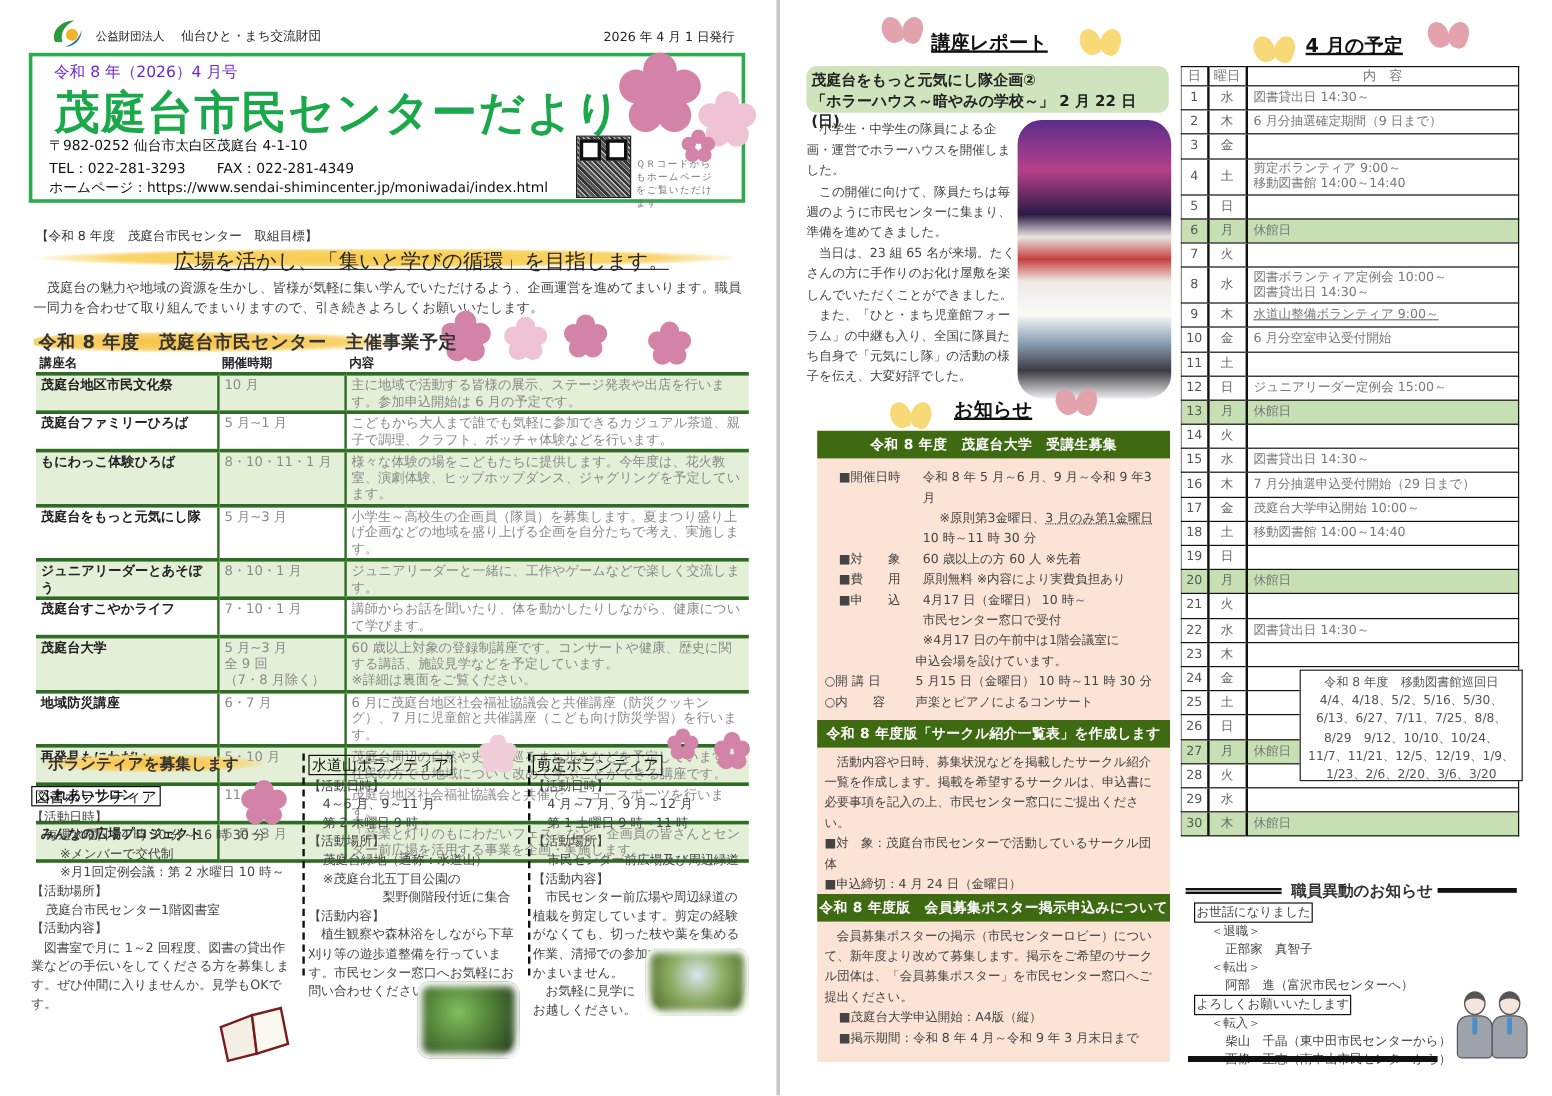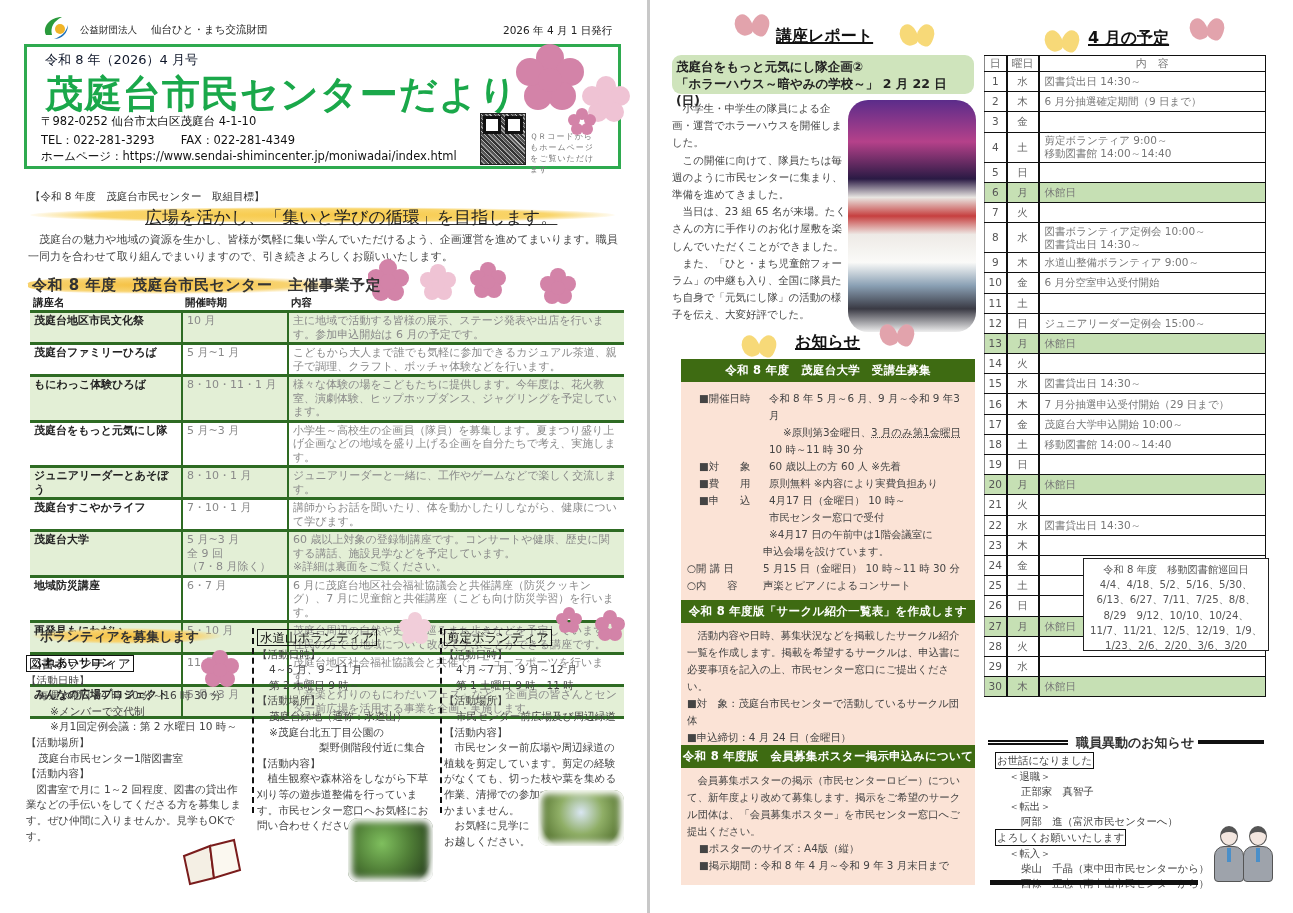--- a/index.html
+++ b/index.html
@@ -6,21 +6,21 @@
 html,body{width:1293px;height:913px;overflow:hidden;background:#fff;font-family:"DejaVu Sans","Liberation Sans",sans-serif;color:#333}
 .abs{position:absolute}
 #page{position:relative;width:1293px;height:913px;background:#fff}
 .divider{left:647px;top:0;width:3px;height:913px;background:#c8c8c8}
 
 .logo{left:40px;top:15px;width:30px;height:26px}
 .org{left:80px;top:23px;font-size:10.5px;color:#222}
 .org b{font-weight:normal;margin-right:14px;font-size:9.5px}
 .issue-date{left:503px;top:24px;font-size:10.5px;color:#222}
 .masthead{left:24px;top:44px;width:597px;height:125px;border:3px solid #2eaa4f}
-.mh-edition{left:18px;top:4px;font-size:13px;color:#0f172a}
+.mh-edition{left:18px;top:4px;font-size:13px;color:#6d28d9}
 .mh-title{left:18px;top:22px;font-size:38px;font-weight:bold;color:#1aa84a;letter-spacing:1px;white-space:nowrap}
 .mh-addr{left:14px;top:67px;font-size:11.5px;color:#111}
 .mh-tel{left:14px;top:86px;font-size:11.5px;color:#111}
 .mh-tel span{margin-right:26px}
 .mh-url{left:14px;top:102px;font-size:11.5px;color:#111}
 .qr{left:453px;top:66px;width:46px;height:52px;border:1px solid #222;background:
  repeating-linear-gradient(45deg,#333 0 2px,#999 2px 3px,#555 3px 5px,#bbb 5px 6px)}
 .qr::before,.qr::after{content:"";position:absolute;width:12px;height:12px;border:3px solid #111;background:#fff}
 .qr::before{left:2px;top:2px}.qr::after{right:2px;top:2px}
 .qr-note{left:503px;top:84px;width:70px;font-size:8px;line-height:11px;color:#777;letter-spacing:1px}
@@ -408,21 +408,21 @@
       <div>■対　象：茂庭台市民センターで活動しているサークル団体</div>
       <div>■申込締切：4 月 24 日（金曜日）</div>
       <div class="pad2">※申込用紙は市民センター窓口でお渡ししています。</div>
     </div>
   </div>
 
   <div class="notice" style="top:745px;height:140px">
     <div class="notice-head">令和 8 年度版　会員募集ポスター掲示申込みについて</div>
     <div class="notice-body" style="padding-top:4px">
       <div class="para">会員募集ポスターの掲示（市民センターロビー）について、新年度より改めて募集します。掲示をご希望のサークル団体は、「会員募集ポスター」を市民センター窓口へご提出ください。</div>
-      <div class="pad1">■ポスターのサイズ：A4版（縦）</div>
+      <div class="pad1">■茂庭台大学申込開始：A4版（縦）</div>
       <div class="pad1">■掲示期間：令和 8 年 4 月～令和 9 年 3 月末日まで</div>
     </div>
   </div>
 
   <div class="butterfly bf-yellow" style="left:1045px;top:28px"></div>
   <div class="sec-title" style="left:1088px;top:28px">4 月の予定</div>
   <div class="butterfly bf-pink" style="left:1190px;top:16px"></div>
 
   <table class="sched">
     <thead>
@@ -471,21 +471,21 @@
         </tr>
         <tr class=" tall">
           <td class="d">8</td>
           <td class="w">水</td>
           <td class="c" style="white-space: pre-line;">図書ボランティア定例会 10:00～
 図書貸出日 14:30～</td>
         </tr>
         <tr>
           <td class="d">9</td>
           <td class="w">木</td>
-          <td class="c" style="white-space: pre-line;">水道山整備ボランティア 9:00～</td>
+          <td class="c" style="white-space: pre-line; text-decoration: underline;">水道山整備ボランティア 9:00～</td>
         </tr>
         <tr>
           <td class="d">10</td>
           <td class="w">金</td>
           <td class="c" style="white-space: pre-line;">6 月分空室申込受付開始</td>
         </tr>
         <tr>
           <td class="d">11</td>
           <td class="w">土</td>
           <td class="c" style="white-space: pre-line;"></td>

